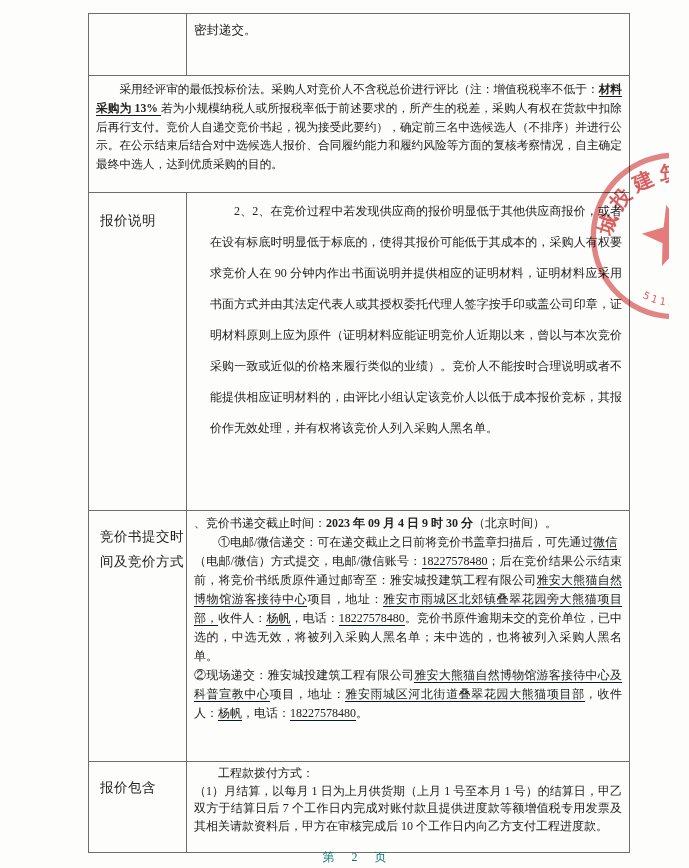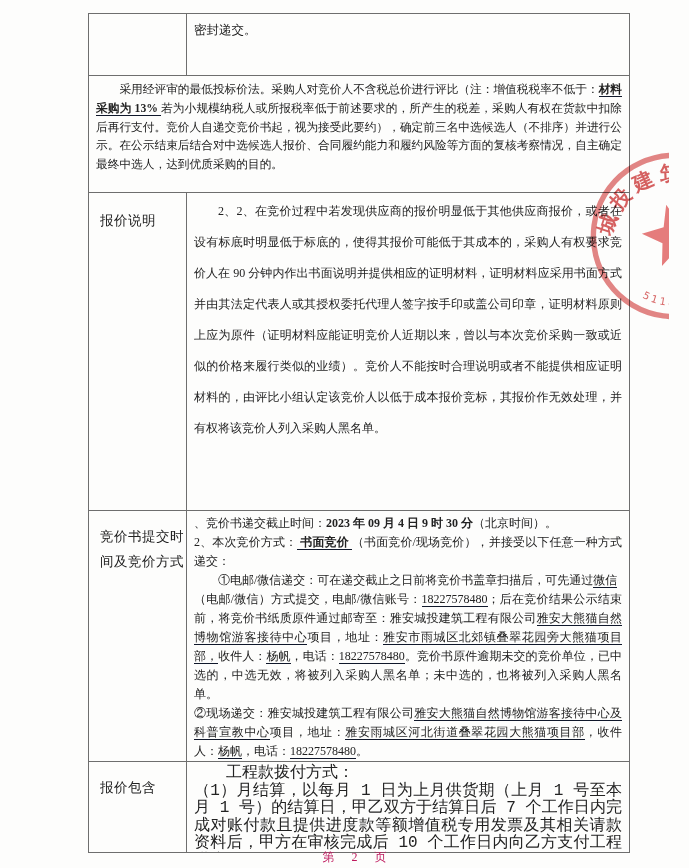--- a/index.html
+++ b/index.html
@@ -42,30 +42,30 @@
     box-sizing:border-box;
     overflow:hidden;
   }
   .para{margin:0;}
   .para.indent{text-indent:2em;}
   .u{border-bottom:1px solid #0f172a;}
   .b{font-weight:bold;}
   
   .r0{height:61px;}  .r0 .ccell{font-size:12.5px;line-height:20px;padding-top:6px;}
   .r1{height:116px;} .r1 .ccell{font-size:11.7px;line-height:18.8px;padding-top:5px;}
-  .r2{height:317px;} .r2 .ccell{font-size:12px;line-height:31px;padding-top:3px;}
+  .r2{height:317px;gap:16px;} .r2 .ccell{font-size:12px;line-height:31px;padding-top:3px;}
   .r3{height:250px;} .r3 .ccell{font-size:12px;line-height:19px;padding-top:3px;}
   .r3 .lcell{padding-top:13px;}
-  .r4{height:90px;}  .r4 .ccell{font-size:16px;line-height:17.5px;padding-top:3px;font-family:Liberation Mono, monospace;}
+  .r4{height:90px;}  .r4 .ccell{font-size:12px;line-height:17.5px;padding-top:3px;}
   .r4 .lcell{padding-top:13px;}
   .lline{white-space:nowrap;}
   
   .footer{
     position:absolute;left:88px;top:849px;width:540px;
-    text-align:center;font-size:12px;color:#be185d;letter-spacing:7px;
+    text-align:center;font-size:12px;color:#0f766e;letter-spacing:7px;
   }
   
   .stamp{
     position:absolute;left:588px;top:150px;width:172px;height:172px;
     transform:rotate(-14deg);
     mix-blend-mode:multiply;
     pointer-events:none;
   }
   .stamp .ring{fill:none;stroke:rgba(216,88,88,.72);stroke-width:5;}
   .stamp .star{fill:rgba(226,96,96,.82);}
@@ -104,21 +104,20 @@
           <p class="para indent"><span>2、2、在竞价过程中若发现供应商的报价明显低于其他供应商报价，或者在设有标底时明显低于标底的，使得其报价可能低于其成本的，采购人有权要求竞价人在 90 分钟内作出书面说明并提供相应的证明材料，证明材料应采用书面方式并由其法定代表人或其授权委托代理人签字按手印或盖公司印章，证明材料原则上应为原件（证明材料应能证明竞价人近期以来，曾以与本次竞价采购一致或近似的价格来履行类似的业绩）。竞价人不能按时合理说明或者不能提供相应证明材料的，由评比小组认定该竞价人以低于成本报价竞标，其报价作无效处理，并有权将该竞价人列入采购人黑名单。</span></p>
         </div>
       </div>
       <div class="trow r3">
         <div class="lcell">
           <div class="lline">竞价书提交时</div>
           <div class="lline">间及竞价方式</div>
         </div>
         <div class="ccell">
           <p class="para"><span>、竞价书递交截止时间：</span><span class="b">2023 年 09 月 4 日 9 时 30 分</span><span>（北京时间）。</span></p>
-          <p class="para"><span>2、本次竞价方式：</span><span class="u b"> 书面竞价 </span><span>（书面竞价/现场竞价），并接受以下任意一种方式递交：</span></p>
           <p class="para indent"><span>①电邮/微信递交：可在递交截止之日前将竞价书盖章扫描后，可先通过</span><span class="u">微信</span><span>　（电邮/微信）方式提交，电邮/微信账号：</span><span class="u">18227578480</span><span>；后在竞价结果公示结束前，将竞价书纸质原件通过邮寄至：雅安城投建筑工程有限公司</span><span class="u">雅安大熊猫自然博物馆游客接待中心</span><span>项目，地址：</span><span class="u">雅安市雨城区北郊镇叠翠花园旁大熊猫项目部，</span><span>收件人：</span><span class="u">杨帆</span><span>，电话：</span><span class="u">18227578480</span><span>。竞价书原件逾期未交的竞价单位，已中选的，中选无效，将被列入采购人黑名单；未中选的，也将被列入采购人黑名单。</span></p>
           <p class="para"><span>②现场递交：雅安城投建筑工程有限公司</span><span class="u">雅安大熊猫自然博物馆游客接待中心及科普宣教中心</span><span>项目，地址：</span><span class="u">雅安雨城区河北街道叠翠花园大熊猫项目部</span><span>，收件人：</span><span class="u">杨帆</span><span>，电话：</span><span class="u">18227578480</span><span>。</span></p>
         </div>
       </div>
       <div class="trow r4">
         <div class="lcell">
           <div class="lline">报价包含</div>
         </div>
         <div class="ccell">
           <p class="para indent"><span>工程款拨付方式：</span></p>

